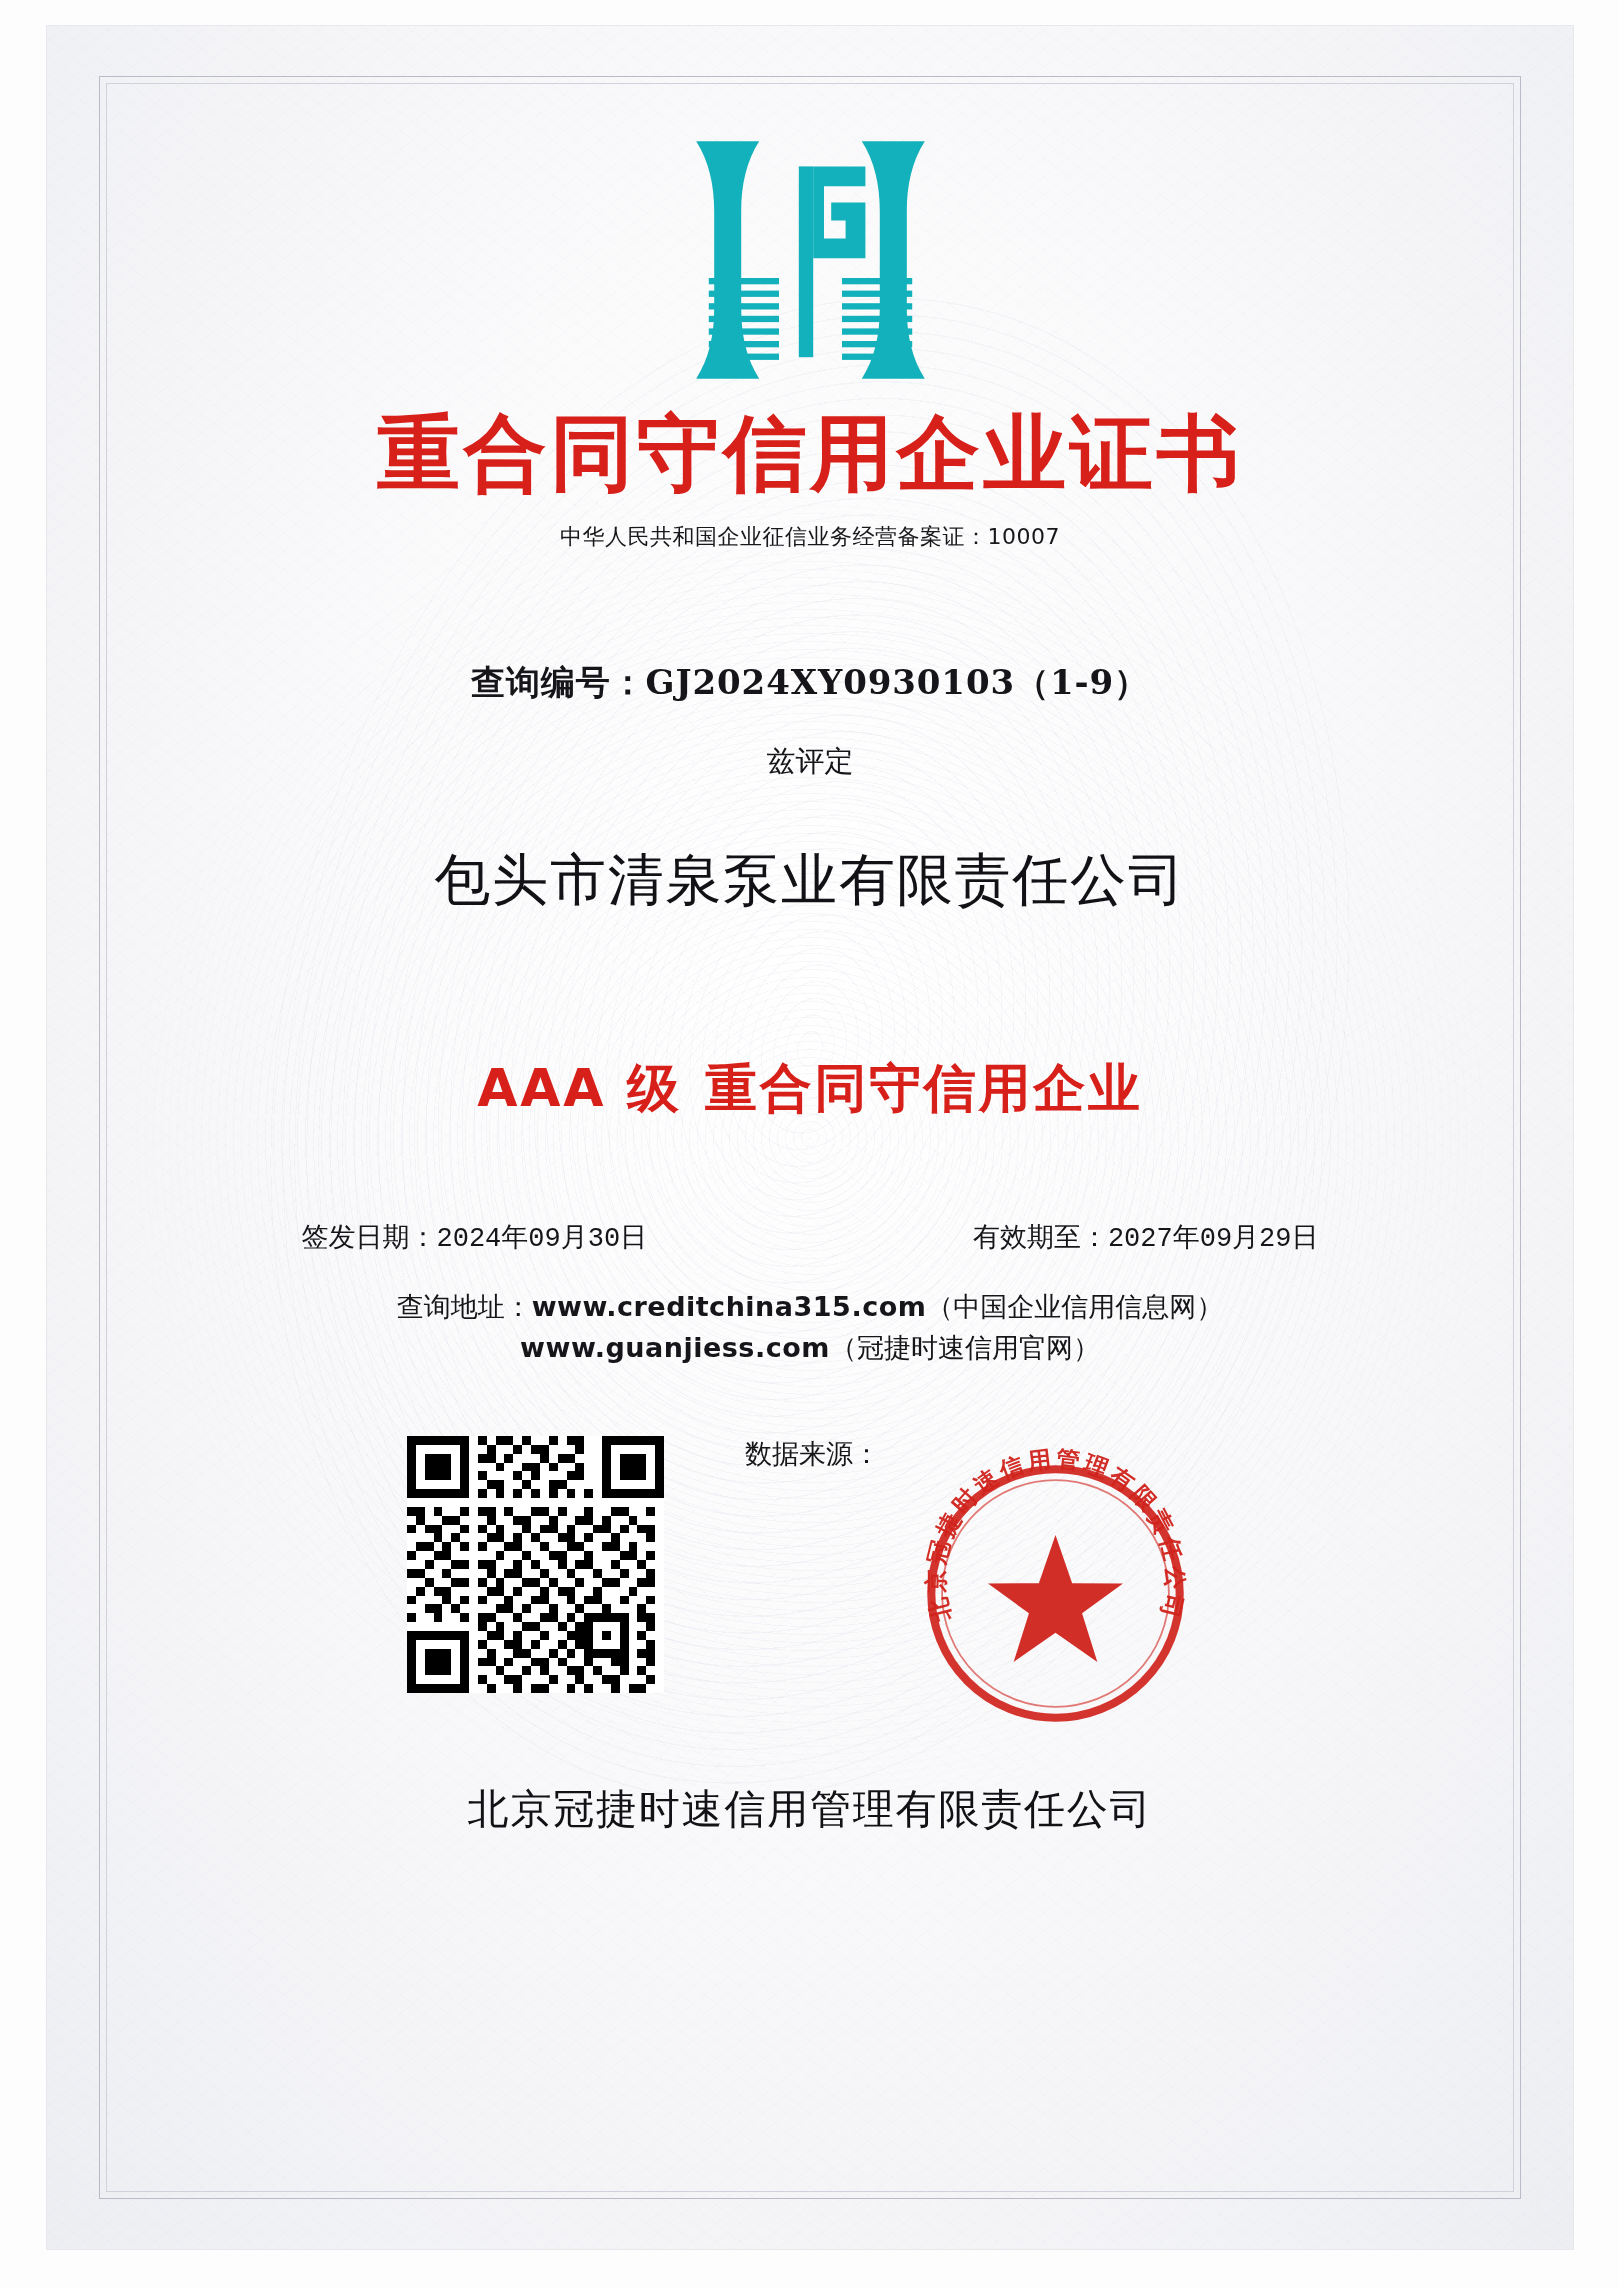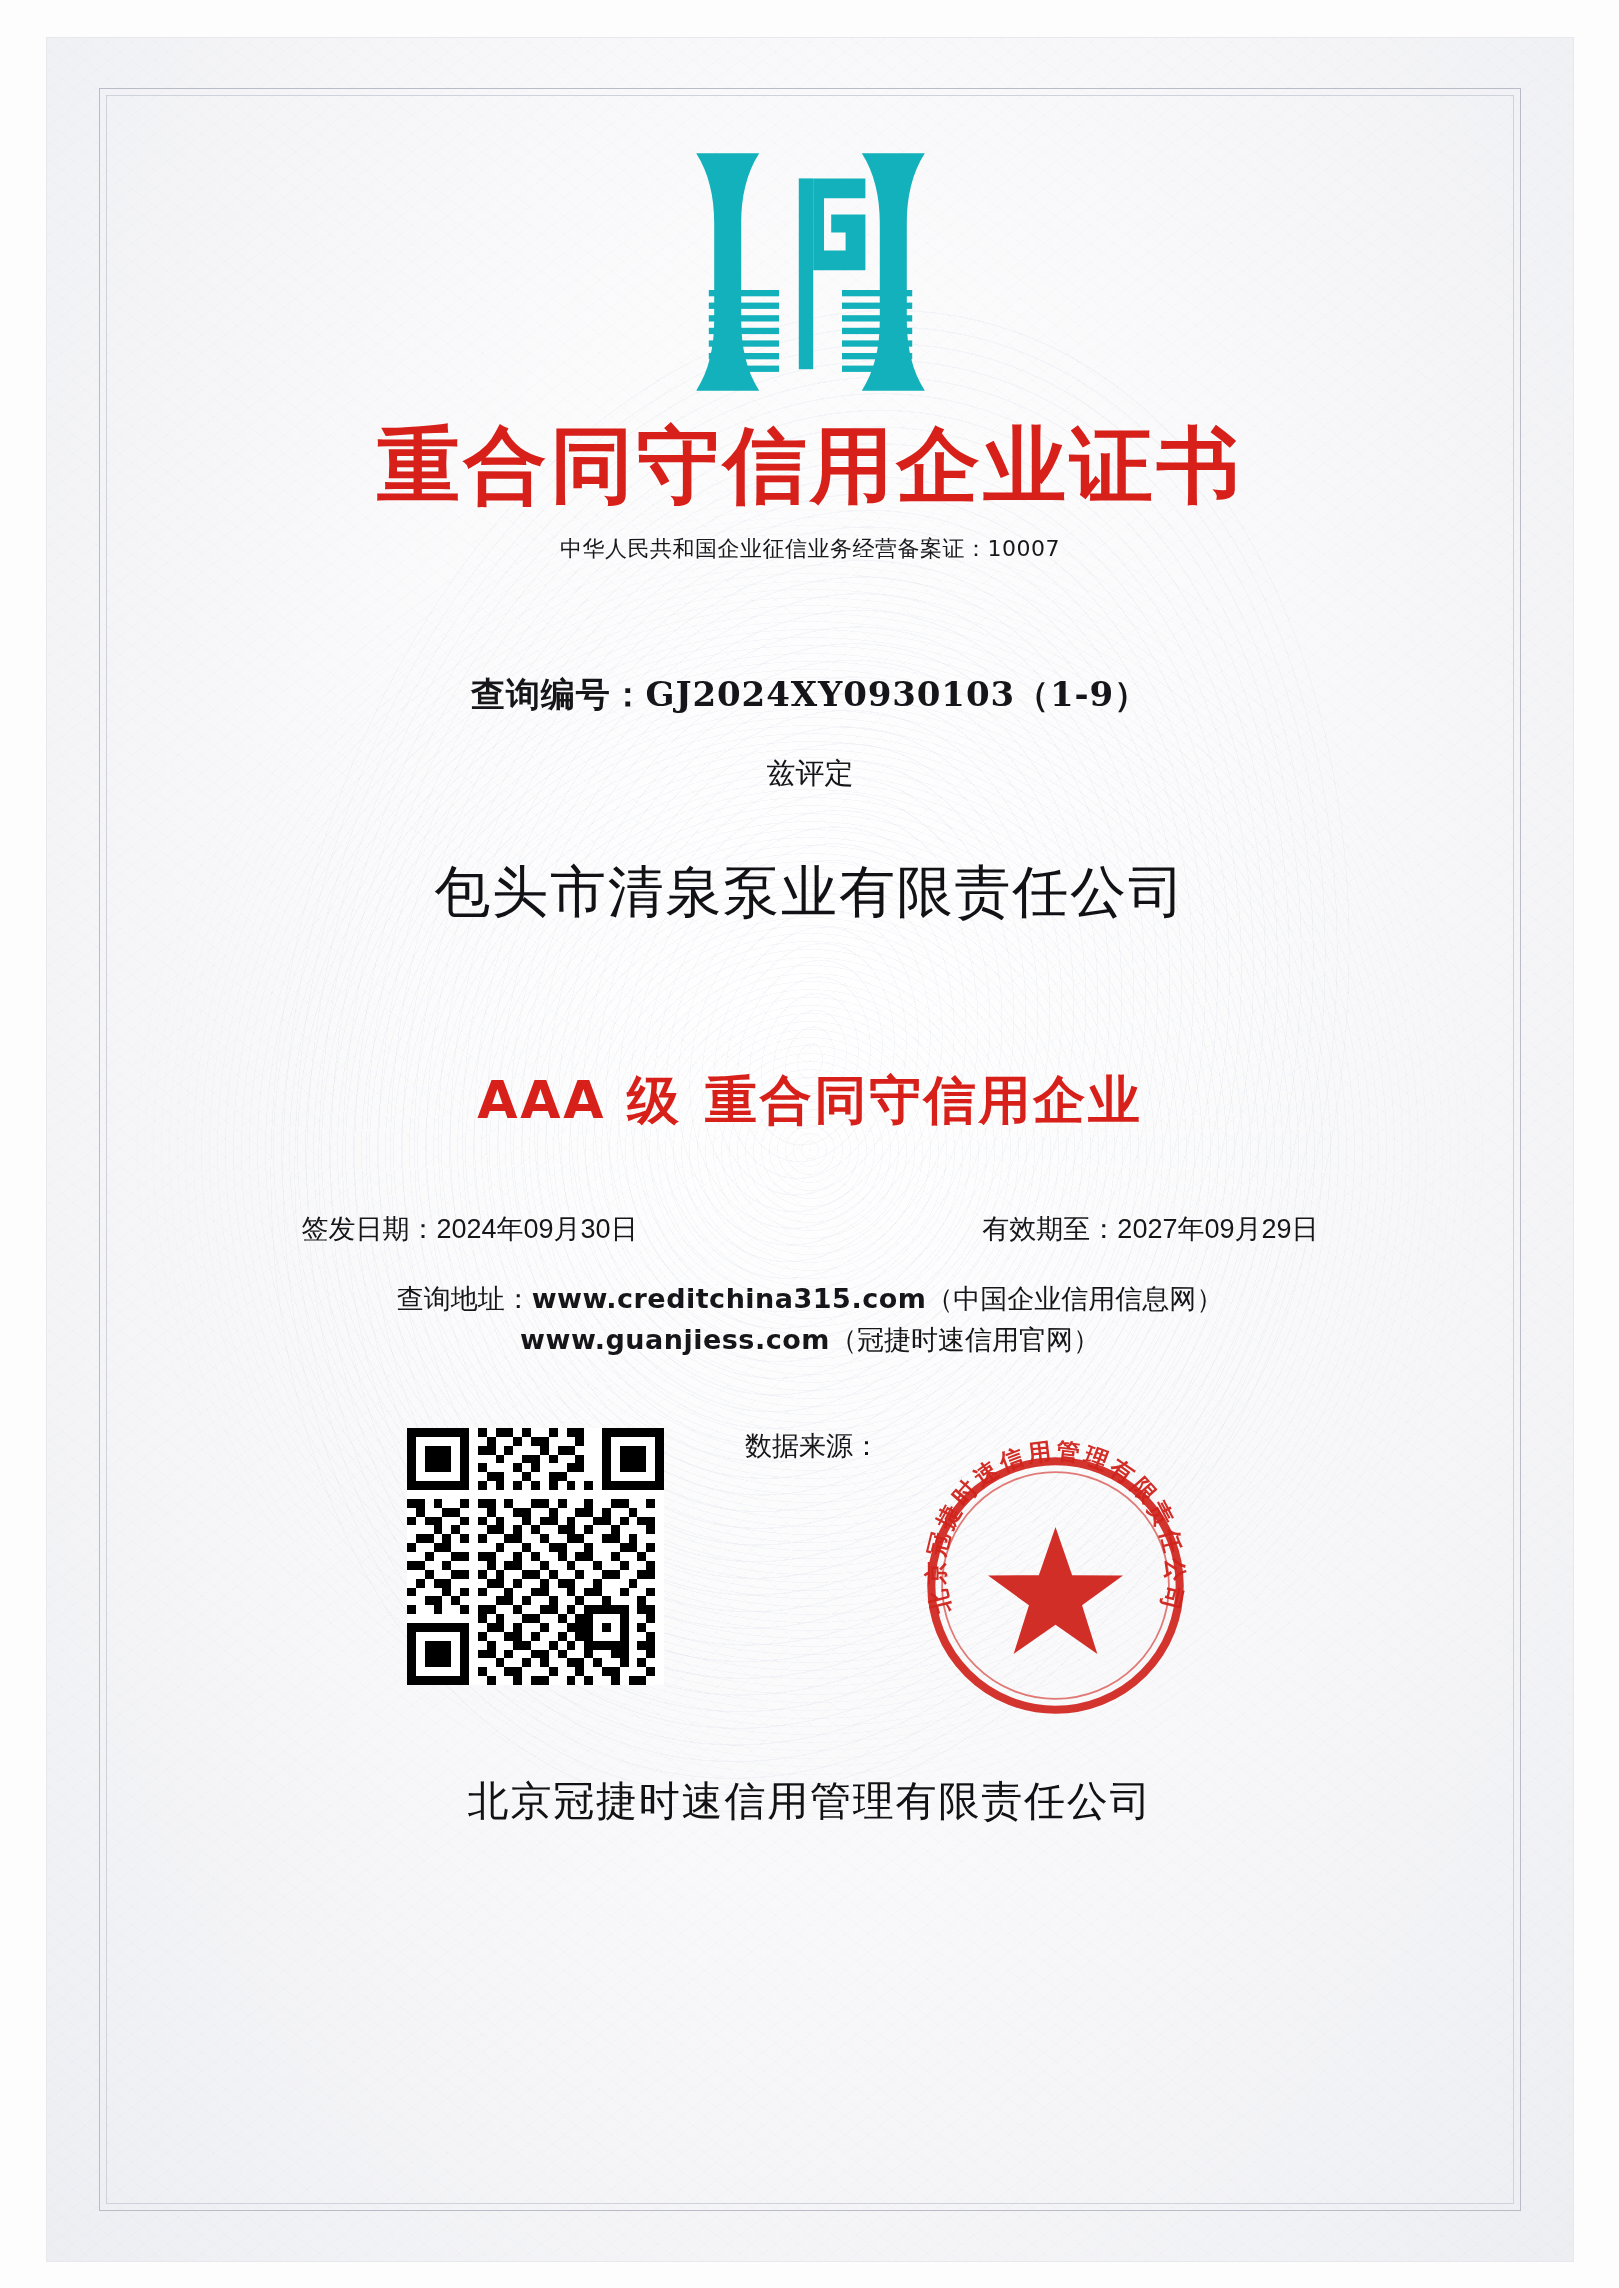--- a/index.html
+++ b/index.html
@@ -19,21 +19,21 @@
     position: relative;
     width: 1619px;
     height: 2288px;
     background: #fdfdfd;
     overflow: hidden;
   }
 
   .cert-sheet {
     position: absolute;
     left: 47px;
-    top: 38px;
+    top: 26px;
     width: 1526px;
     height: 2223px;
     background:
       radial-gradient(ellipse at 50% 42%, #ffffff 0%, #fbfbfc 38%, #f4f4f7 72%, #eceef2 100%);
     box-shadow: 0 0 0 0.9px #e4e6ea;
   }
 
   
   .guilloche {
     position: absolute;
@@ -168,25 +168,25 @@
     font-family: "DejaVu Sans", "Liberation Sans", sans-serif;
     font-weight: bold;
     font-size: 52px;
     color: #d8201a;
     letter-spacing: 2.7px;
   }
   .grade-line .gap { display: inline-block; width: 23.4px; }
 
   
   .dates {
-    margin-top: 75px;
+    margin-top: 95px;
     width: 1017px;
     display: flex;
     justify-content: space-between;
-    font-family: Liberation Sans, sans-serif;
+    font-family: Liberation Mono, monospace;
     font-size: 27px;
     color: #16161a;
   }
 
   .urls {
     margin-top: 32px;
     text-align: center;
     font-family: "DejaVu Sans", "Liberation Sans", sans-serif;
     font-size: 27px;
     color: #16161a;

